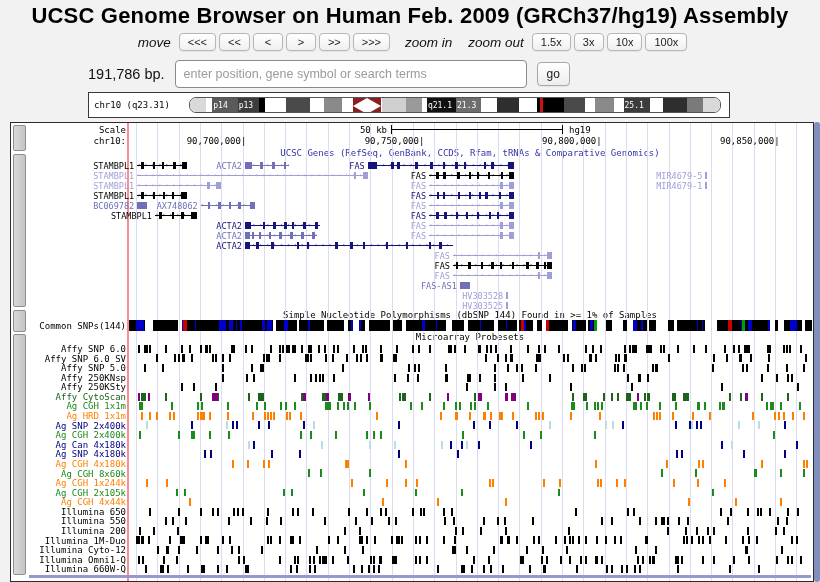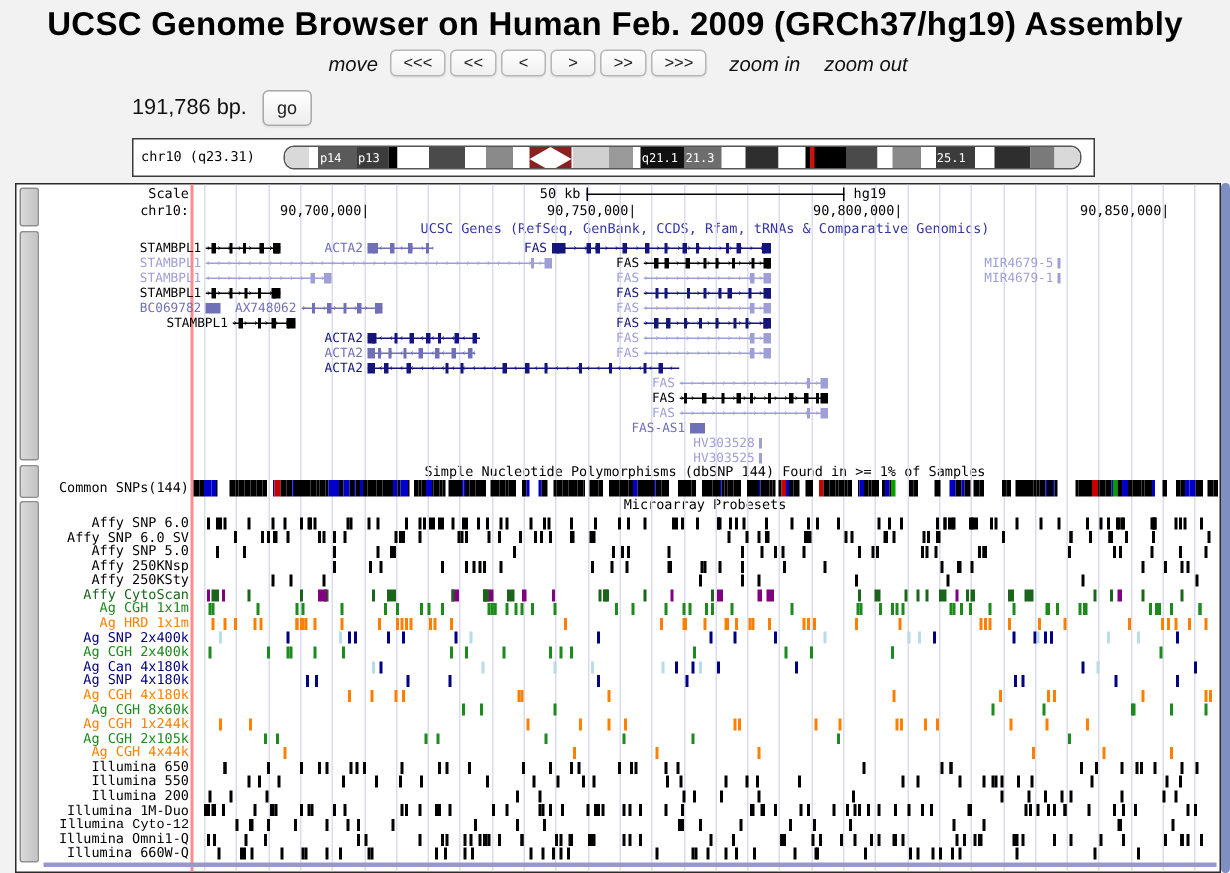--- a/index.html
+++ b/index.html
@@ -117,24 +117,26 @@
 </head>
 <body>
 
 <div id="page-title">UCSC Genome Browser on Human Feb. 2009 (GRCh37/hg19) Assembly</div>
 
 <div id="nav-row">
   <span class="nav-label">move</span>
   <span id="move-buttons"><button class="ui-btn" style="margin-right: 3px;">&lt;&lt;&lt;</button><button class="ui-btn" style="margin-right: 3px;">&lt;&lt;</button><button class="ui-btn" style="margin-right: 3px;">&lt;</button><button class="ui-btn" style="margin-right: 3px;">&gt;</button><button class="ui-btn" style="margin-right: 3px;">&gt;&gt;</button><button class="ui-btn" style="margin-right: 3px;">&gt;&gt;&gt;</button></span>
   <span class="nav-label">zoom in</span>
   <span class="nav-label">zoom out</span>
+  <span id="zoomout-buttons"><button class="ui-btn" style="margin-right: 3px;">1.5x</button><button class="ui-btn" style="margin-right: 3px;">3x</button><button class="ui-btn" style="margin-right: 3px;">10x</button><button class="ui-btn" style="margin-right: 3px;">100x</button></span>
 </div>
 
 <div id="search-row">
   <div id="size-text">191,786 bp.</div>
+  <input id="search-input" type="text" placeholder="enter position, gene symbol or search terms" style="">
   <button id="go-btn" class="ui-btn">go</button>
 </div>
 
 <div id="ideogram-box">
   <span id="ideo-label">chr10 (q23.31)</span>
   <div id="ideo-graphic">
       <div class="band" style="left: 0px; width: 15.9px; background: rgb(217, 217, 217); position: absolute;"></div>
       <div class="band" style="left: 15.9px; width: 6.36px; background: rgb(255, 255, 255); position: absolute;"></div>
       <div class="band" style="left: 22.26px; width: 25.44px; background: rgb(90, 90, 90); position: absolute;"></div>
       <span class="band-label" style="left: 23.26px; color: rgb(255, 255, 255);">p14</span>
@@ -1450,21 +1452,21 @@
     <span class="gutter-label" style="top: 326.38px; color: rgb(0, 0, 128);">Ag SNP 4x180k</span>
     <span class="gutter-label" style="top: 335.96px; color: rgb(255, 128, 0);">Ag CGH 4x180k</span>
     <span class="gutter-label" style="top: 345.54px; color: rgb(28, 138, 28);">Ag CGH 8x60k</span>
     <span class="gutter-label" style="top: 355.12px; color: rgb(255, 128, 0);">Ag CGH 1x244k</span>
     <span class="gutter-label" style="top: 364.7px; color: rgb(28, 138, 28);">Ag CGH 2x105k</span>
     <span class="gutter-label" style="top: 374.28px; color: rgb(255, 128, 0);">Ag CGH 4x44k</span>
     <span class="gutter-label" style="top: 383.86px; color: rgb(0, 0, 0);">Illumina 650</span>
     <span class="gutter-label" style="top: 393.44px; color: rgb(0, 0, 0);">Illumina 550</span>
     <span class="gutter-label" style="top: 403.02px; color: rgb(0, 0, 0);">Illumina 200</span>
     <span class="gutter-label" style="top: 412.6px; color: rgb(0, 0, 0);">Illumina 1M-Duo</span>
-    <span class="gutter-label" style="top: 422.18px; color: rgb(0, 0, 0); font-family: Liberation Mono, monospace;">Illumina Cyto-12</span>
+    <span class="gutter-label" style="top: 422.18px; color: rgb(0, 0, 0);">Illumina Cyto-12</span>
     <span class="gutter-label" style="top: 431.76px; color: rgb(0, 0, 0);">Illumina Omni1-Q</span>
     <span class="gutter-label" style="top: 441.34px; color: rgb(0, 0, 0);">Illumina 660W-Q</span>
     <div class="handle" style="top: 2px; height: 26px; position: absolute;"></div>
     <div class="handle" style="top: 31px; height: 153px; position: absolute;"></div>
     <div class="handle" style="top: 187px; height: 22px; position: absolute;"></div>
     <div class="handle" style="top: 211px; height: 241px; position: absolute;"></div>
   </div>
 
 <div id="win-scrollbar">
     <div class="thumb"></div>

